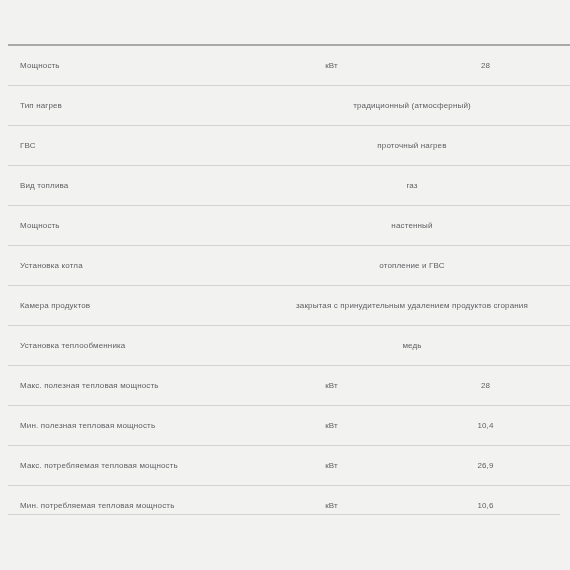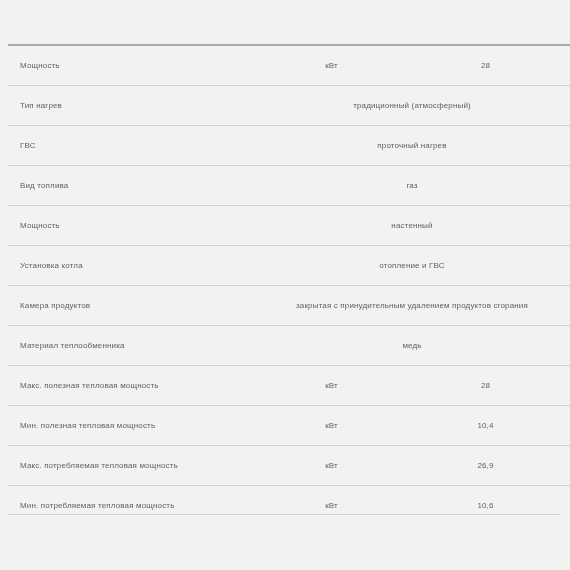--- a/index.html
+++ b/index.html
@@ -127,21 +127,21 @@
         <td class="cell-label">Установка котла</td>
         <td class="cell-value wide" colspan="2">отопление и ГВС</td>
       </tr>
 
       <tr class="spec-row">
         <td class="cell-label">Камера продуктов</td>
         <td class="cell-value wide" colspan="2">закрытая с принудительным удалением продуктов сгорания</td>
       </tr>
 
       <tr class="spec-row">
-        <td class="cell-label">Материал теплообменника</td>
+        <td class="cell-label">Установка теплообменника</td>
         <td class="cell-value wide" colspan="2">медь</td>
       </tr>
 
       <tr class="spec-row">
         <td class="cell-label">Макс. полезная тепловая мощность</td>
         <td class="cell-unit">кВт</td>
         <td class="cell-value">28</td>
       </tr>
 
       <tr class="spec-row">

